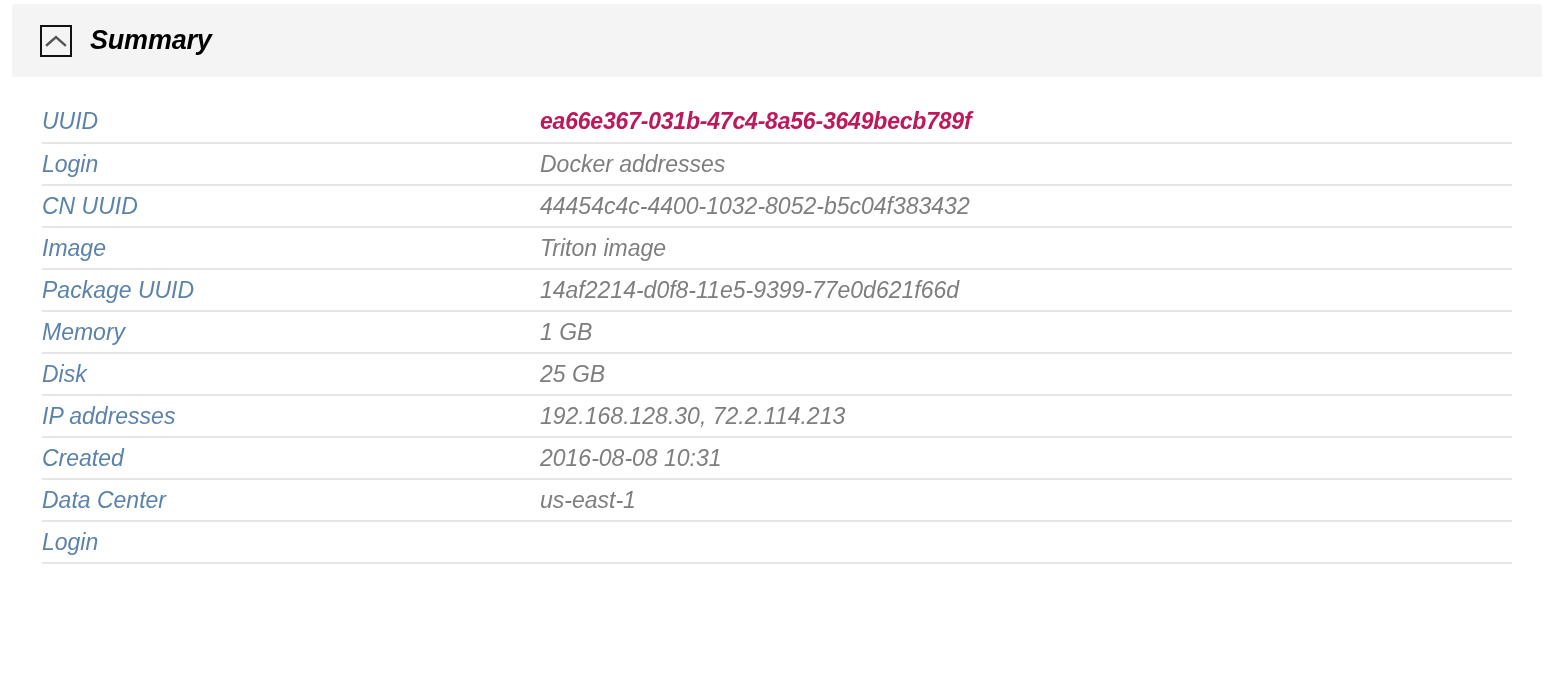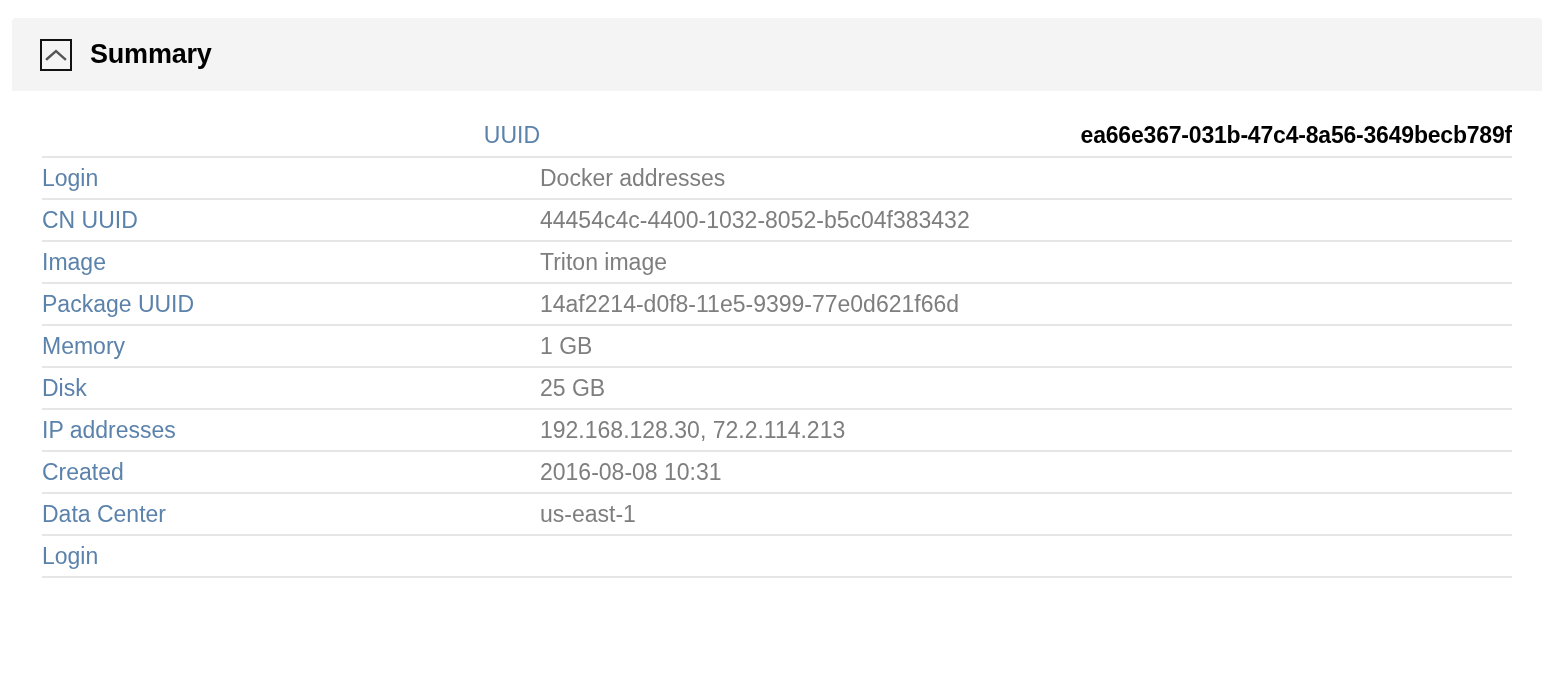--- a/index.html
+++ b/index.html
@@ -11,22 +11,23 @@
     width: 1560px;
     height: 694px;
     font-family: "Liberation Sans", sans-serif;
     -webkit-font-smoothing: antialiased;
     overflow: hidden;
   }
 
   .panel {
     position: absolute;
     left: 12px;
-    top: 18px;
+    top: 4px;
     width: 1530px;
+    font-style: italic;
   }
 
   
   .panel-header {
     box-sizing: border-box;
     height: 73px;
     background: #f4f4f4;
     border-radius: 4px 4px 0 0;
     display: flex;
     align-items: center;
@@ -72,33 +73,32 @@
     border-bottom: 2px solid #e6e6e6;
     padding: 0;
     vertical-align: middle;
     font-size: 23px;
     line-height: 1;
     white-space: nowrap;
     overflow: hidden;
   }
   .summary-table tr:first-child td {
     border-top: none;
-    text-align: right;
   }
 
   .cell-label {
     width: 498px;
     color: #5b82ab;
     padding-left: 12px;
   }
   .cell-value {
     color: #7e7e7e;
   }
   .cell-value.strong {
-    color: #000000;
+    color: #be185d;
     font-weight: bold;
     letter-spacing: -0.2px;
   }
 </style>
 </head>
 <body>
 
 <div class="panel">
 
   <div class="panel-header">

